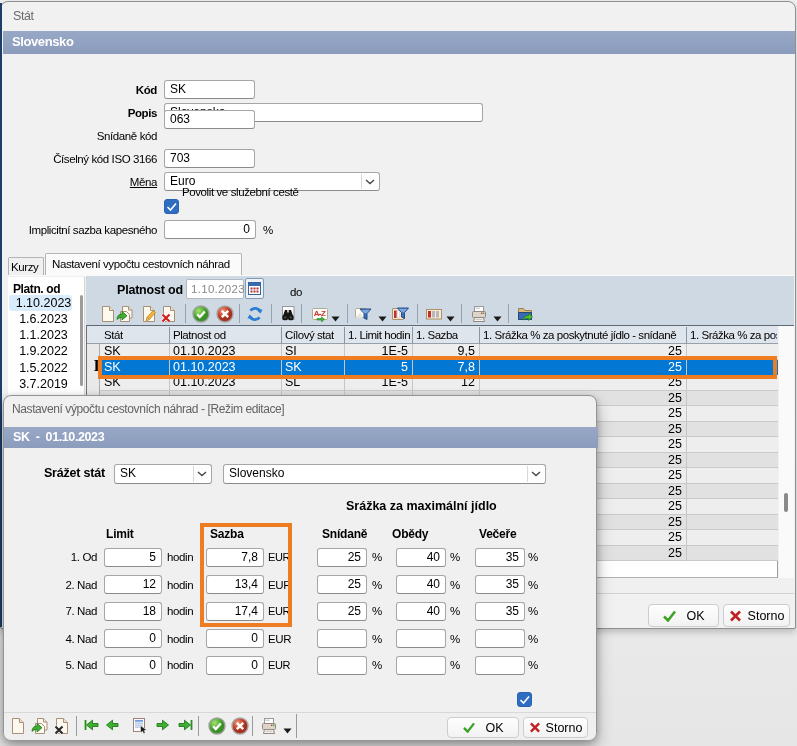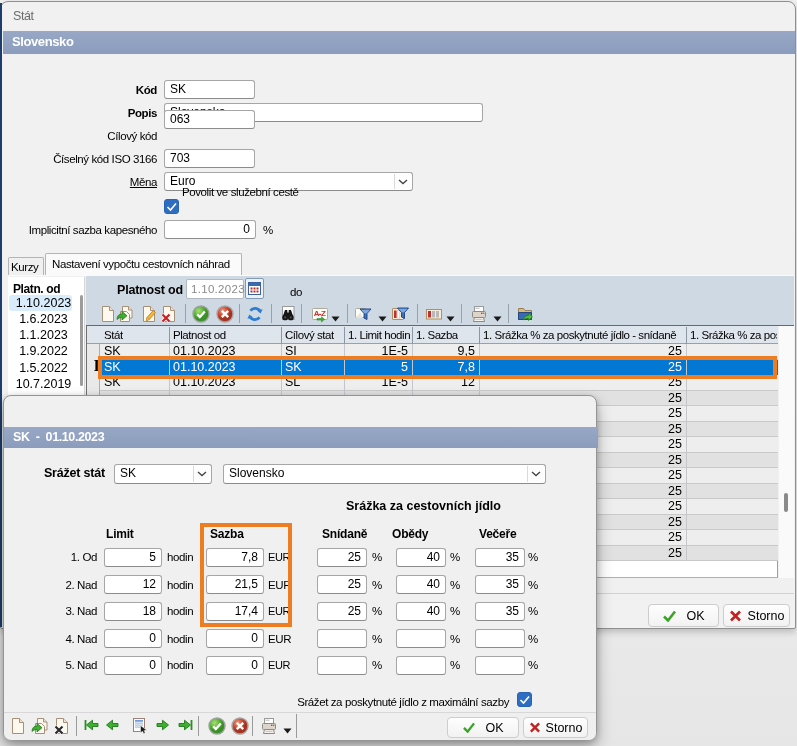--- a/index.html
+++ b/index.html
@@ -27,30 +27,30 @@
 
 <div class="abs" style="left:0;top:3px;width:2px;height:624px;background:#1d3e6d"></div>
 
 <div class="lbl" style="left:13px;top:9px;font-size:12.5px;color:#6b6b6b">Stát</div>
 
 <div class="abs" style="left:3px;top:31px;width:792px;height:23px;background:linear-gradient(180deg,#97a7c5,#8c9cbd)"></div>
 <div class="lbl b" style="left:12px;top:35px;font-size:13px;color:#fff">Slovensko</div>
 
 <div class="lbl b" style="left:0;top:83px;width:157px;text-align:right">Kód</div>
 <div class="lbl b" style="left:0;top:106px;width:157px;text-align:right">Popis</div>
-<div class="lbl" style="left:0;top:129px;width:157px;text-align:right">Cílový kód</div>
+<div class="lbl" style="left:0;top:129px;width:157px;text-align:right">Snídaně kód</div>
 <div class="lbl" style="left:0;top:152px;width:157px;text-align:right">Číselný kód ISO 3166</div>
 <div class="lbl" style="left:0;top:175px;width:157px;text-align:right"><span style="text-decoration:underline">Měna</span></div>
 <div class="lbl" style="left:0;top:223px;width:157px;text-align:right">Implicitní sazba kapesného</div>
 
 <div class="inp" style="left:164px;top:80px;width:91px;height:19px">SK</div>
 <div class="inp" style="left:164px;top:103px;width:319px;height:19px">Slovensko</div>
 <div class="inp" style="left:164px;top:110px;width:91px;height:19px">063</div>
 <div class="inp" style="left:164px;top:149px;width:91px;height:19px">703</div>
-<div class="inp" style="left:164px;top:172px;width:249px;height:19px">Euro
+<div class="inp" style="left:164px;top:172px;width:216px;height:19px">Euro
   <span class="combo-a">
       <svg width="10" height="6" viewBox="0 0 10 6">
         <path d="M1 1l4 3.6L9 1" fill="none" stroke="#444" stroke-width="1.3"></path>
       </svg>
     </span>
 </div>
 <div class="chk" style="left:164px;top:199px">
     <svg width="12" height="10" viewBox="0 0 12 10">
       <path d="M1.5 5l3 3 5.5-6.5" fill="none" stroke="#fff" stroke-width="1.6"></path>
     </svg>
@@ -67,21 +67,21 @@
 <div class="abs" style="left:8px;top:275px;width:786px;height:319px;background:#f0f0f0;border-top:1px solid #fafafa;border-bottom:1px solid #d2d2d2"></div>
 
 <div class="abs" style="left:8px;top:277px;width:77px;height:317px;background:#fff;border-right:1px solid #d5d5d5"></div>
 <div class="lbl b" style="left:13px;top:282px;font-size:12px">Platn. od</div>
 <div class="abs" style="left:9px;top:295px;width:63px;height:16px;background:#d9ecfb;border-radius:3px"></div>
 <div class="dt" style="left:12px;top:296px;width:63px;text-align:center">1.10.2023</div>
 <div class="dt" style="left:12px;top:312px;width:63px;text-align:center">1.6.2023</div>
 <div class="dt" style="left:12px;top:328px;width:63px;text-align:center">1.1.2023</div>
 <div class="dt" style="left:12px;top:344px;width:63px;text-align:center">1.9.2022</div>
 <div class="dt" style="left:12px;top:361px;width:63px;text-align:center">1.5.2022</div>
-<div class="dt" style="left:12px;top:377px;width:63px;text-align:center">10.7.2019</div>
+<div class="dt" style="left:12px;top:377px;width:63px;text-align:center">3.7.2019</div>
 <div class="abs" style="left:80px;top:295px;width:3px;height:91px;background:#9c9c9c;border-radius:2px"></div>
 
 <div class="abs" style="left:86px;top:276px;width:708px;height:50px;background:#cfd9e4"></div>
 <div class="lbl b" style="left:117px;top:283px;font-size:12.5px;letter-spacing:-0.2px">Platnost od</div>
 <div class="abs" style="left:186px;top:279px;width:58px;height:20px;background:#fff;border:1px solid #b2b9c2;border-radius:2px;color:#8a8a8a;font-size:11.5px;line-height:18px;padding:0 4px;letter-spacing:0.3px">1.10.2023</div>
 <div class="abs" style="left:245px;top:278px;width:19px;height:21px;background:#eef2f7;border:1px solid #7f9ab8;border-radius:2px;display:flex;align-items:center;justify-content:center" id="calbtn">
     <svg width="13" height="13" viewBox="0 0 13 13">
       <rect x="0.5" y="0.5" width="12" height="12" fill="#fff" stroke="#3a62a0"></rect>
       <rect x="1" y="1" width="11" height="3" fill="#3a6ab0"></rect>
       <g fill="#b03030">
@@ -301,67 +301,68 @@
     <span>OK</span>
   </div>
 <div class="btn" style="left:723px;top:604px;width:67px;height:23px;gap:6px">
     <svg width="13" height="12" viewBox="0 0 13 12">
       <path d="M2 1.5l9 9M11 1.5l-9 9" fill="none" stroke="#c22121" stroke-width="2.6"></path>
     </svg>
     <span>Storno</span>
   </div>
 
 <div class="abs" id="dlg" style="left:3px;top:395px;width:594px;height:345px;background:#f0f0f0;border:1px solid #949494;border-radius:8px;box-shadow:0 8px 16px rgba(0,0,0,.3),0 2px 6px rgba(0,0,0,.2)">
+  <div class="lbl" style="left:8px;top:6px;font-size:12px;color:#636363">Nastavení výpočtu cestovních náhrad - [Režim editace]</div>
   <div class="abs" style="left:0;top:31px;width:594px;height:21px;background:linear-gradient(180deg,#97a7c5,#8c9cbd)"></div>
   <div class="lbl b" style="left:9px;top:34px;font-size:12.5px;color:#fff">SK&nbsp; -&nbsp; 01.10.2023</div>
 
   <div class="lbl b" style="left:0;top:70px;width:101px;text-align:right;font-size:12.5px;letter-spacing:-0.2px">Srážet stát</div>
   <div class="inp" style="left:110px;top:68px;width:98px;height:20px">SK
     <span class="combo-a">
         <svg width="10" height="6" viewBox="0 0 10 6">
           <path d="M1 1l4 3.6L9 1" fill="none" stroke="#444" stroke-width="1.3"></path>
         </svg>
       </span></div>
   <div class="inp" style="left:219px;top:68px;width:323px;height:20px">Slovensko
     <span class="combo-a">
         <svg width="10" height="6" viewBox="0 0 10 6">
           <path d="M1 1l4 3.6L9 1" fill="none" stroke="#444" stroke-width="1.3"></path>
         </svg>
       </span></div>
 
-  <div class="lbl b" style="left:342px;top:103px;font-size:12.5px;letter-spacing:0">Srážka za cestovních jídlo</div>
+  <div class="lbl b" style="left:342px;top:103px;font-size:12.5px;letter-spacing:0">Srážka za maximální jídlo</div>
   <div class="lbl b" style="left:102px;top:131px;font-size:12px;letter-spacing:-0.2px">Limit</div>
   <div class="lbl b" style="left:206px;top:131px;font-size:12px;letter-spacing:-0.2px">Sazba</div>
   <div class="lbl b" style="left:318px;top:131px;font-size:12px;letter-spacing:-0.2px">Snídaně</div>
   <div class="lbl b" style="left:388px;top:131px;font-size:12px;letter-spacing:-0.2px">Obědy</div>
   <div class="lbl b" style="left:475px;top:131px;font-size:12px;letter-spacing:-0.2px">Večeře</div>
 
   <div class="lbl" style="left:0;top:154px;width:93px;text-align:right">1. Od</div>
 <div class="inp r" style="left:100px;top:151.5px;width:58px;height:19px">5</div>
 <div class="lbl" style="left:163px;top:154px">hodin</div>
 <div class="inp r" style="left:202px;top:151.5px;width:58px;height:19px">7,8</div>
 <div class="lbl" style="left:264px;top:154px;font-size:11px">EUR</div>
 <div class="inp r" style="left:313px;top:151.5px;width:50px;height:19px">25</div>
 <div class="lbl" style="left:368px;top:154px">%</div>
 <div class="inp r" style="left:392px;top:151.5px;width:50px;height:19px">40</div>
 <div class="lbl" style="left:446px;top:154px">%</div>
 <div class="inp r" style="left:471px;top:151.5px;width:50px;height:19px">35</div>
 <div class="lbl" style="left:524px;top:154px">%</div>
 <div class="lbl" style="left:0;top:182px;width:93px;text-align:right">2. Nad</div>
 <div class="inp r" style="left:100px;top:178.5px;width:58px;height:19px">12</div>
 <div class="lbl" style="left:163px;top:182px">hodin</div>
-<div class="inp r" style="left:202px;top:178.5px;width:58px;height:19px">21,5</div>
+<div class="inp r" style="left:202px;top:178.5px;width:58px;height:19px">13,4</div>
 <div class="lbl" style="left:264px;top:182px">EUR</div>
 <div class="inp r" style="left:313px;top:178.5px;width:50px;height:19px">25</div>
 <div class="lbl" style="left:368px;top:182px">%</div>
 <div class="inp r" style="left:392px;top:178.5px;width:50px;height:19px">40</div>
 <div class="lbl" style="left:446px;top:182px">%</div>
 <div class="inp r" style="left:471px;top:178.5px;width:50px;height:19px">35</div>
 <div class="lbl" style="left:524px;top:182px">%</div>
-<div class="lbl" style="left:0;top:208px;width:93px;text-align:right">3. Nad</div>
+<div class="lbl" style="left:0;top:208px;width:93px;text-align:right">7. Nad</div>
 <div class="inp r" style="left:100px;top:205.5px;width:58px;height:19px">18</div>
 <div class="lbl" style="left:163px;top:208px">hodin</div>
 <div class="inp r" style="left:202px;top:205.5px;width:58px;height:19px">17,4</div>
 <div class="lbl" style="left:264px;top:208px;font-size:11px">EUR</div>
 <div class="inp r" style="left:313px;top:205.5px;width:50px;height:19px">25</div>
 <div class="lbl" style="left:368px;top:208px">%</div>
 <div class="inp r" style="left:392px;top:205.5px;width:50px;height:19px">40</div>
 <div class="lbl" style="left:446px;top:208px">%</div>
 <div class="inp r" style="left:471px;top:205.5px;width:50px;height:19px">35</div>
 <div class="lbl" style="left:524px;top:208px">%</div>
@@ -383,21 +384,20 @@
 <div class="lbl" style="left:264px;top:262px;font-size:11px">EUR</div>
 <div class="inp r" style="left:313px;top:259.5px;width:50px;height:19px"></div>
 <div class="lbl" style="left:368px;top:262px">%</div>
 <div class="inp r" style="left:392px;top:259.5px;width:50px;height:19px"></div>
 <div class="lbl" style="left:446px;top:262px">%</div>
 <div class="inp r" style="left:471px;top:259.5px;width:50px;height:19px"></div>
 <div class="lbl" style="left:524px;top:262px">%</div>
 
   <div class="abs" style="left:196px;top:127px;width:92px;height:104px;border:4px solid #ee7d22"></div>
 
-  <div class="lbl" style="left:0;top:299px;width:505px;text-align:right">Srážet za poskytnuté jídlo z maximální sazby</div>
   <div class="chk" style="left:513px;top:296px">
       <svg width="12" height="10" viewBox="0 0 12 10">
         <path d="M1.5 5l3 3 5.5-6.5" fill="none" stroke="#fff" stroke-width="1.6"></path>
       </svg>
     </div>
 
   <div class="abs" style="left:0;top:316px;width:592px;height:28px;background:#efefef;border-top:1px solid #d8d8d8;border-radius:0 0 7px 7px"></div>
   <div class="abs" style="left:5px;top:321px;width:18px;height:18px"><svg width="18" height="18" viewBox="0 0 18 18">
         <path d="M3.5 1.5h7l4 4v11h-11z" fill="#fdf9ee" stroke="#a89078"></path>
         <path d="M10.5 1.5v4h4" fill="#efe3cc" stroke="#a89078"></path>

